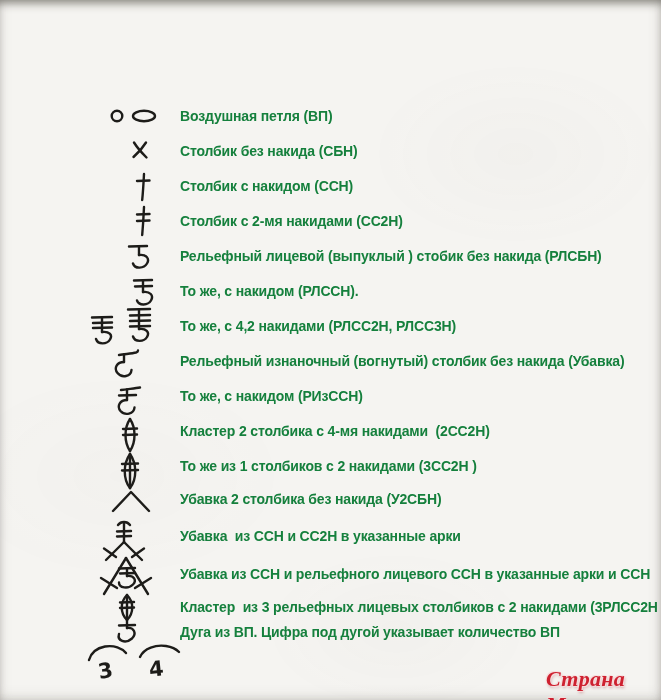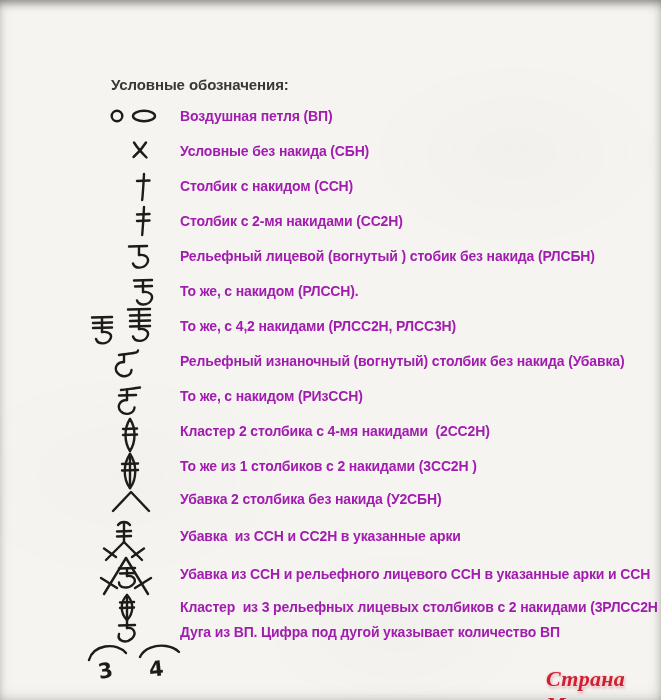--- a/index.html
+++ b/index.html
@@ -22,21 +22,21 @@
       radial-gradient(220px 140px at 78% 22%, rgba(120,115,105,.05), transparent 70%),
       radial-gradient(260px 160px at 18% 68%, rgba(120,115,105,.04), transparent 70%),
       radial-gradient(200px 120px at 60% 90%, rgba(120,115,105,.05), transparent 70%);
   }
   .page-title{
     position:absolute;left:111px;top:76px;
     font-size:15px;font-weight:700;color:#3a3833;letter-spacing:-.1px;
   }
   .row-label{
     position:absolute;left:180px;
-    font-size:14px;font-weight:700;color:#a21caf;
+    font-size:14px;font-weight:700;color:#15803d;
     letter-spacing:-.15px;white-space:pre;
   }
   svg.sym{position:absolute;overflow:visible;}
   svg.sym *{
     stroke:#1d1c19;stroke-width:2.4;fill:none;
     stroke-linecap:round;stroke-linejoin:round;
   }
   svg.sym text{
     stroke:none;fill:#1d1c19;
     font-family:"DejaVu Sans",sans-serif;font-weight:700;font-size:21px;
@@ -46,36 +46,35 @@
     font-family:"Liberation Serif",serif;font-style:italic;font-weight:700;
     font-size:22px;color:#ce2130;letter-spacing:.3px;
     text-shadow:-1px -1px 0 #f6dcdc, 1px 1px 0 #f6dcdc, 1px 2px 3px rgba(150,30,40,.35);
   }
 </style>
 </head>
 <body>
 
 <div class="scan">
 
-  <div class="page-title">Условные обозначения:</div>
 
   <div>
     <svg class="sym" style="left:106px;top:106px" width="54" height="20" viewBox="0 0 54 20">
       <circle cx="11" cy="10" r="5.3" stroke-width="2.8"></circle>
       <ellipse cx="38" cy="10" rx="11" ry="5.2" stroke-width="2.8"></ellipse>
     </svg>
     <span class="row-label" style="top:108px">Воздушная петля (ВП)</span>
   </div>
 
   <div>
     <svg class="sym" style="left:130px;top:140px" width="20" height="20" viewBox="0 0 20 20">
       <path d="M4,2.5 C8,9 12,13 16.5,17.5"></path>
       <path d="M16,2.5 C12,9 8,13 3.5,17"></path>
     </svg>
-    <span class="row-label" style="top:143px">Условные без накида (СБН)</span>
+    <span class="row-label" style="top:143px">Столбик без накида (СБН)</span>
   </div>
 
   <div>
     <svg class="sym" style="left:135px;top:172px" width="16" height="30" viewBox="0 0 16 30">
       <path d="M9,2 C8.6,10 8,20 7.2,28"></path>
       <path d="M2,9 L14.5,8.5"></path>
     </svg>
     <span class="row-label" style="top:178px">Столбик с накидом (ССН)</span>
   </div>
 
@@ -87,21 +86,21 @@
     </svg>
     <span class="row-label" style="top:213px">Столбик с 2-мя накидами (СС2Н)</span>
   </div>
 
   <div>
     <svg class="sym" style="left:126px;top:242px" width="26" height="30" viewBox="0 0 26 30">
       <path d="M3,4.5 L21,4"></path>
       <path d="M13,4.5 L13,13"></path>
       <path d="M13,13 C20,12 24,16.5 21,21.5 C18,26.5 9,27.5 7,21.5"></path>
     </svg>
-    <span class="row-label" style="top:248px">Рельефный лицевой (вогнутый ) стобик без накида (РЛСБН)</span>
+    <span class="row-label" style="top:248px">Рельефный лицевой (выпуклый ) стобик без накида (РЛСБН)</span>
   </div>
 
   <div>
     <svg class="sym" style="left:130px;top:276px" width="26" height="33" viewBox="0 0 26 33">
       <path d="M4,4.5 L22,4"></path>
       <path d="M13,4.5 L13,16"></path>
       <path d="M5,10.5 L22,10"></path>
       <path d="M13,16 C20,15 24,19.5 21,24.5 C18,29.5 9,30 7,24.5"></path>
     </svg>
     <span class="row-label" style="top:283px">То же, с накидом (РЛССН).</span>

